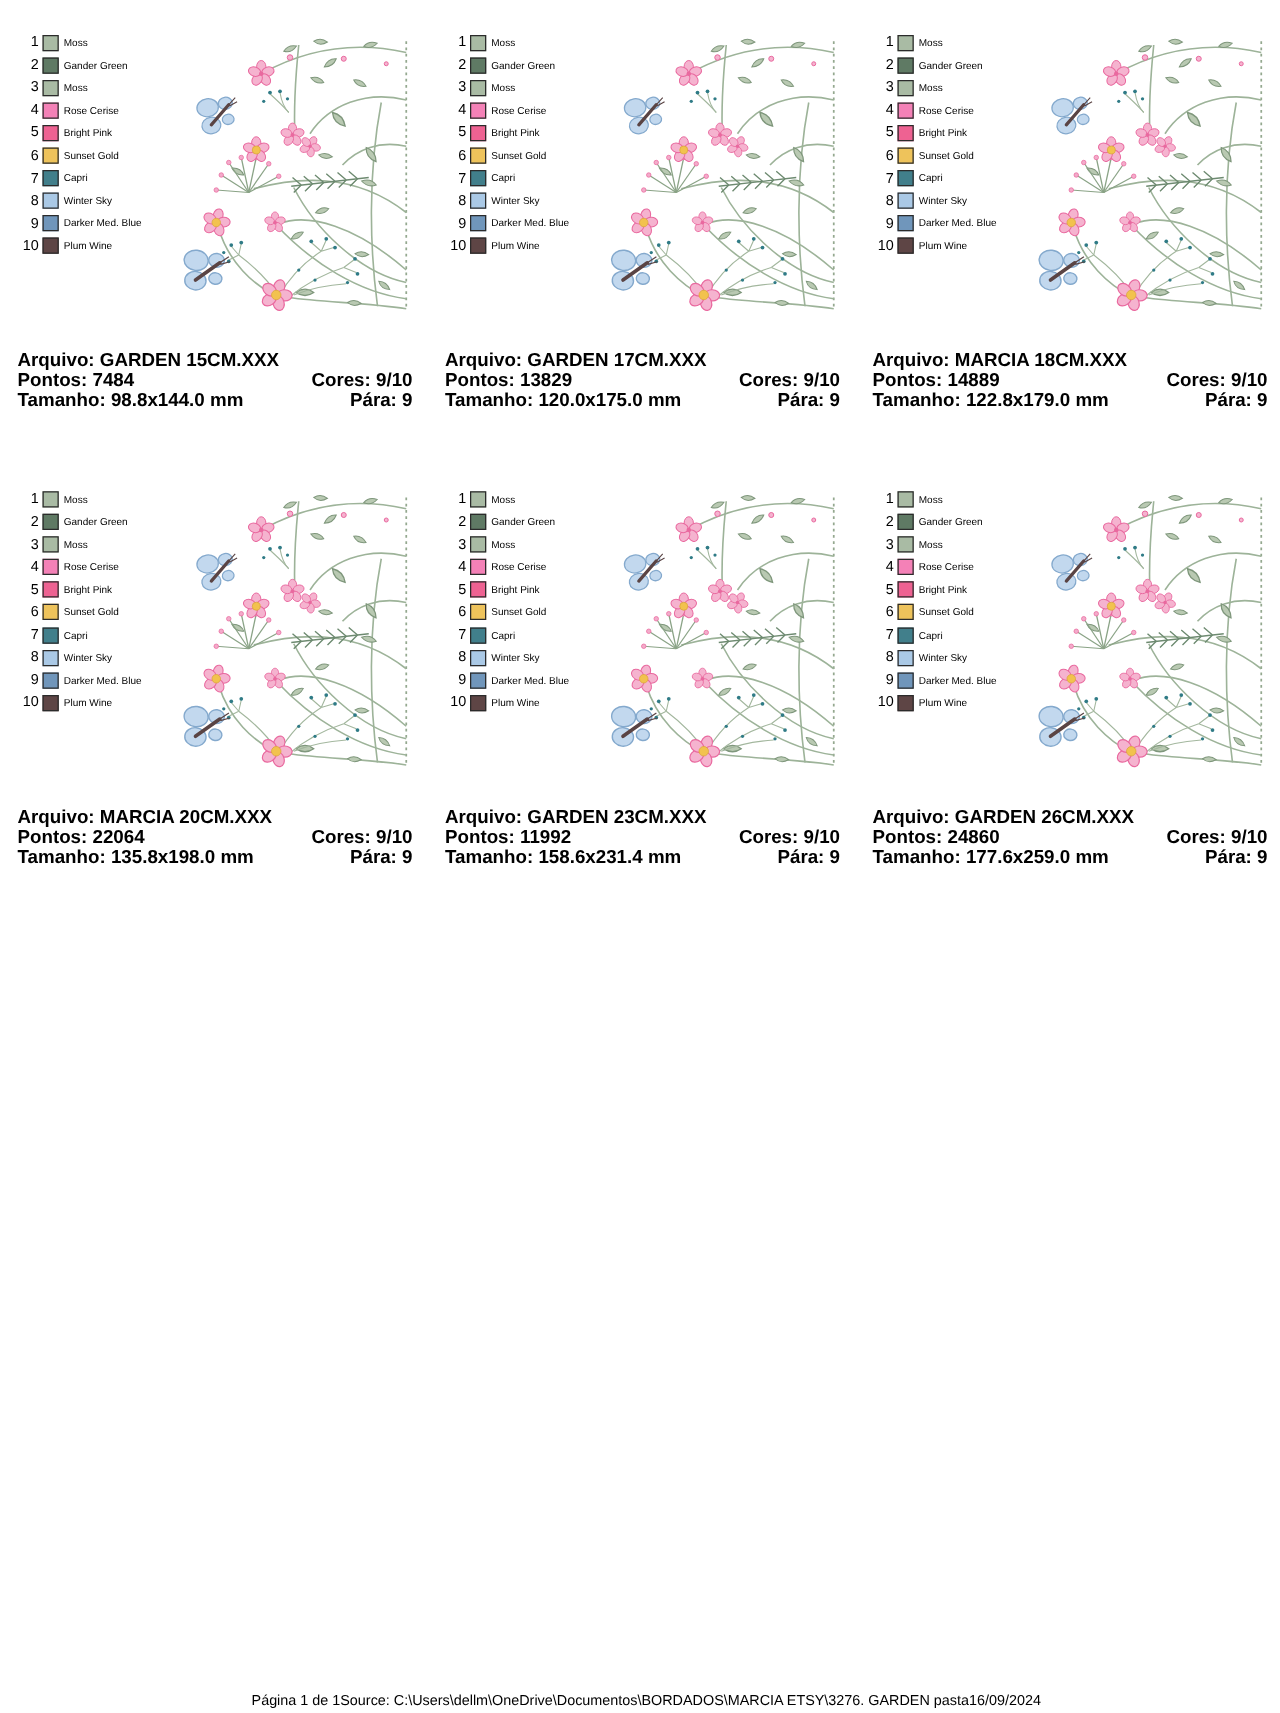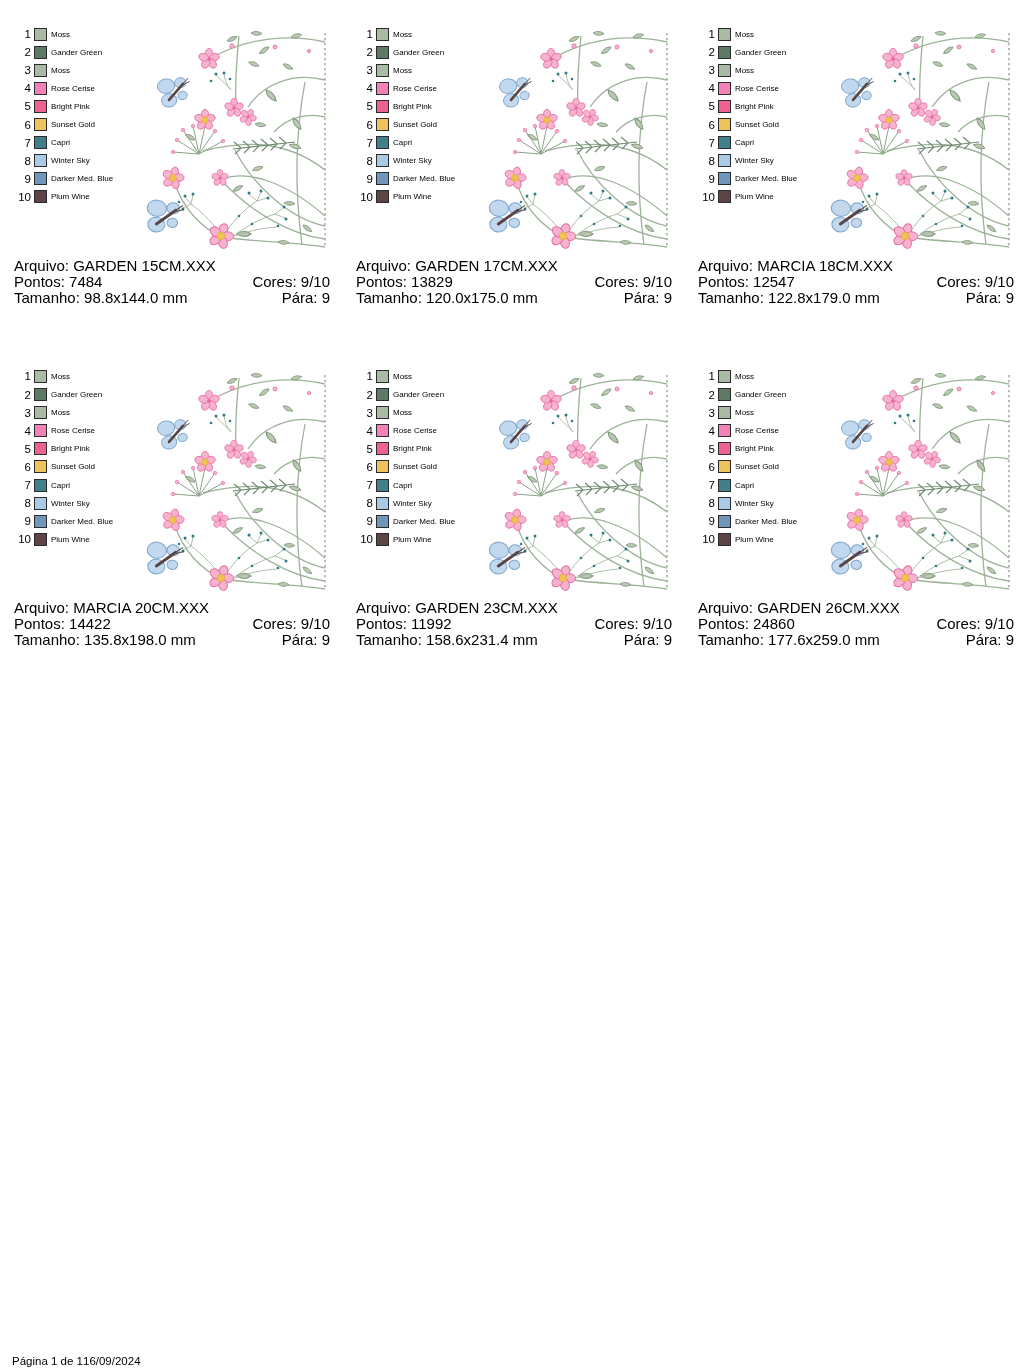--- a/index.html
+++ b/index.html
@@ -12,25 +12,25 @@
     display:grid;grid-template-columns:repeat(3,316px);column-gap:26px;row-gap:57px;
   }
   .panel{width:316px;}
   .preview{display:flex;align-items:flex-start;height:236px;}
   .legend{width:121px;padding-top:5px;flex:none;}
   .legend-row{display:flex;align-items:center;height:18.1px;}
   .legend-num{width:17px;text-align:right;font-size:11.5px;margin-right:3px;flex:none;}
   .swatch{width:11px;height:11px;border:1px solid #2b2b2b;margin-right:4px;flex:none;}
   .legend-name{font-size:8px;white-space:nowrap;}
   .design-svg{margin-left:auto;display:block;}
-  .info{margin-top:2px;font-weight:normal;font-size:15px;line-height:15.8px;}
+  .info{margin-top:25px;font-weight:bold;font-size:15px;line-height:15.8px;}
   .info-line{display:flex;justify-content:space-between;white-space:nowrap;}
   .footer{
     position:absolute;left:12px;right:2px;bottom:3px;
-    display:flex;justify-content:flex-start;font-size:11.5px;
+    display:flex;justify-content:center;font-size:11.5px;
   }
 </style>
 </head>
 <body>
 
 <svg width="0" height="0" style="position:absolute" aria-hidden="true">
 <defs>
   <path id="leaf" d="M0,0 Q5,-4.2 11,-0.9 Q5.4,3.6 0,0 Z"></path>
   <g id="petals">
     <ellipse cx="0" cy="-5.6" rx="3.7" ry="5"></ellipse>
@@ -413,21 +413,21 @@
           </div>
         <svg class="design-svg" viewBox="0 0 195 232" width="195" height="232">
             <use href="#garden-motif"></use>
           </svg>
       </div>
       <div class="info">
         <div class="info-line">
             <span><span>Arquivo:</span> <span>MARCIA 18CM.XXX</span></span>
           </div>
         <div class="info-line">
-          <span><span>Pontos:</span> <span>12547</span></span>
+          <span><span>Pontos:</span> <span>14889</span></span>
           <span><span>Cores:</span> <span>9/10</span></span>
         </div>
         <div class="info-line">
           <span><span>Tamanho:</span> <span>122.8x179.0 mm</span></span>
           <span><span>Pára:</span> <span>9</span></span>
         </div>
       </div>
     </article>
 
     <article class="panel">
@@ -496,21 +496,21 @@
           </div>
         <svg class="design-svg" viewBox="0 0 195 232" width="195" height="232">
             <use href="#garden-motif"></use>
           </svg>
       </div>
       <div class="info">
         <div class="info-line">
             <span><span>Arquivo:</span> <span>MARCIA 20CM.XXX</span></span>
           </div>
         <div class="info-line">
-          <span><span>Pontos:</span> <span>14422</span></span>
+          <span><span>Pontos:</span> <span>22064</span></span>
           <span><span>Cores:</span> <span>9/10</span></span>
         </div>
         <div class="info-line">
           <span><span>Tamanho:</span> <span>135.8x198.0 mm</span></span>
           <span><span>Pára:</span> <span>9</span></span>
         </div>
       </div>
     </article>
 
     <article class="panel">
@@ -676,15 +676,16 @@
           <span><span>Tamanho:</span> <span>177.6x259.0 mm</span></span>
           <span><span>Pára:</span> <span>9</span></span>
         </div>
       </div>
     </article>
 
   </div>
 
   <footer class="footer">
     <span>Página 1 de 1</span>
+    <span>Source: C:\Users\dellm\OneDrive\Documentos\BORDADOS\MARCIA ETSY\3276. GARDEN pasta</span>
     <span>16/09/2024</span>
   </footer>
 </div>
 
 </body></html>

